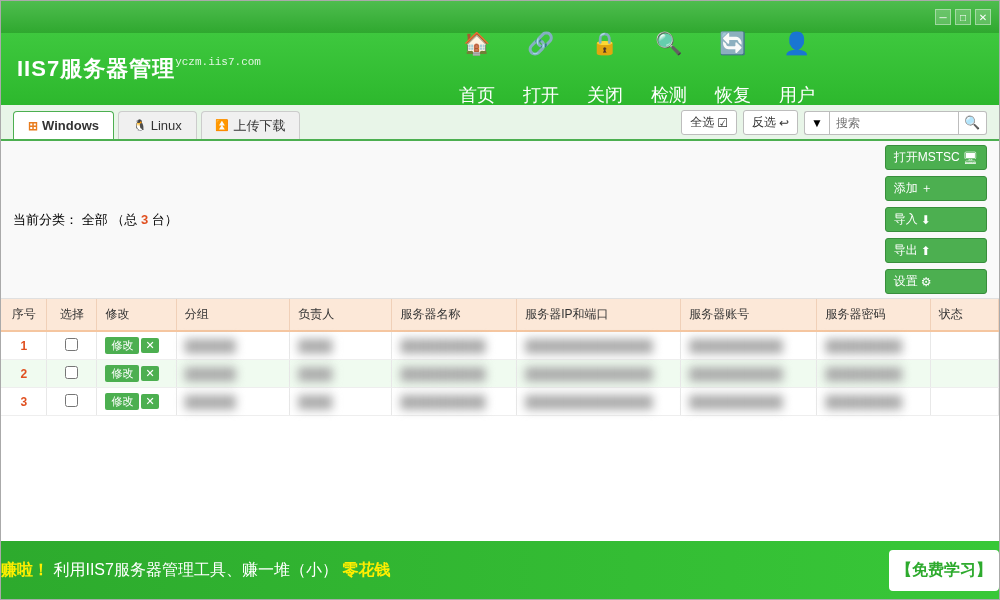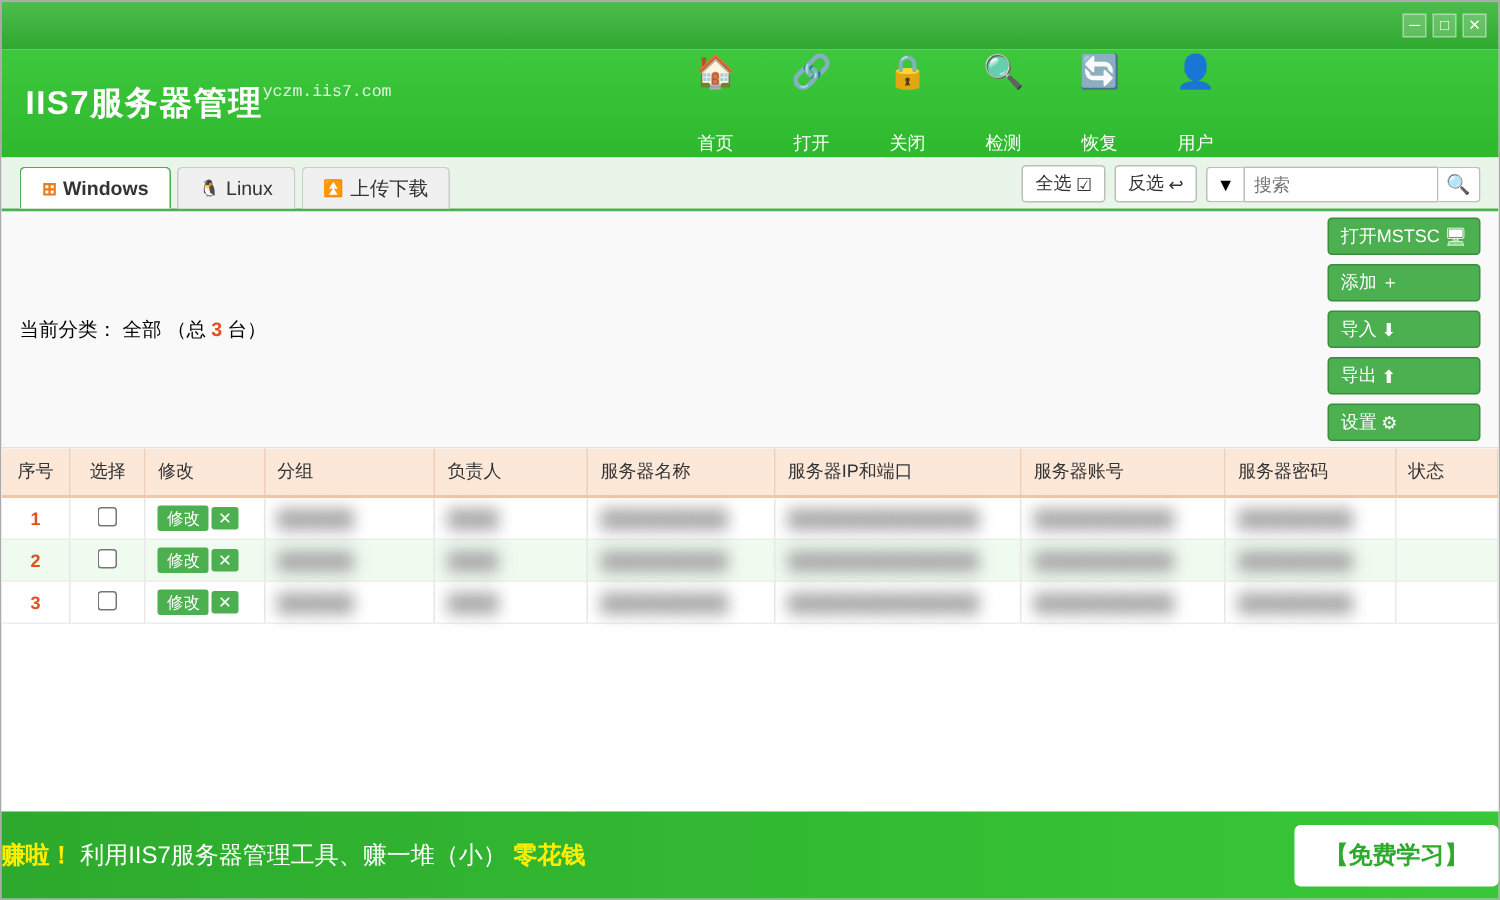--- a/index.html
+++ b/index.html
@@ -91,21 +91,21 @@
       min-width: 56px;
       padding: 6px 8px;
       border-radius: 4px;
       transition: background 0.15s;
     }
     .nav-icon {
       font-size: 22px;
       margin-bottom: 2px;
     }
     .nav-label {
-      font-size: 12px;
+      font-size: 18px;
       margin-top: 24px;
     }
 
     
     .main {
       flex: 1;
       background: #f5f5f5;
       display: flex;
       flex-direction: column;
       overflow: hidden;
@@ -287,21 +287,21 @@
       align-items: center;
       justify-content: space-between;
       flex-shrink: 0;
       gap: 20px;
     }
     .footer-cta {
       background: white;
       color: #2daa2d;
       border: 2px solid white;
       border-radius: 4px;
-      padding: 8px 18px;
+      padding: 8px 5px;
       font-size: 16px;
       font-weight: bold;
       cursor: pointer;
     }
   </style>
 </head>
 <body>
 
 <div class="window">
 

